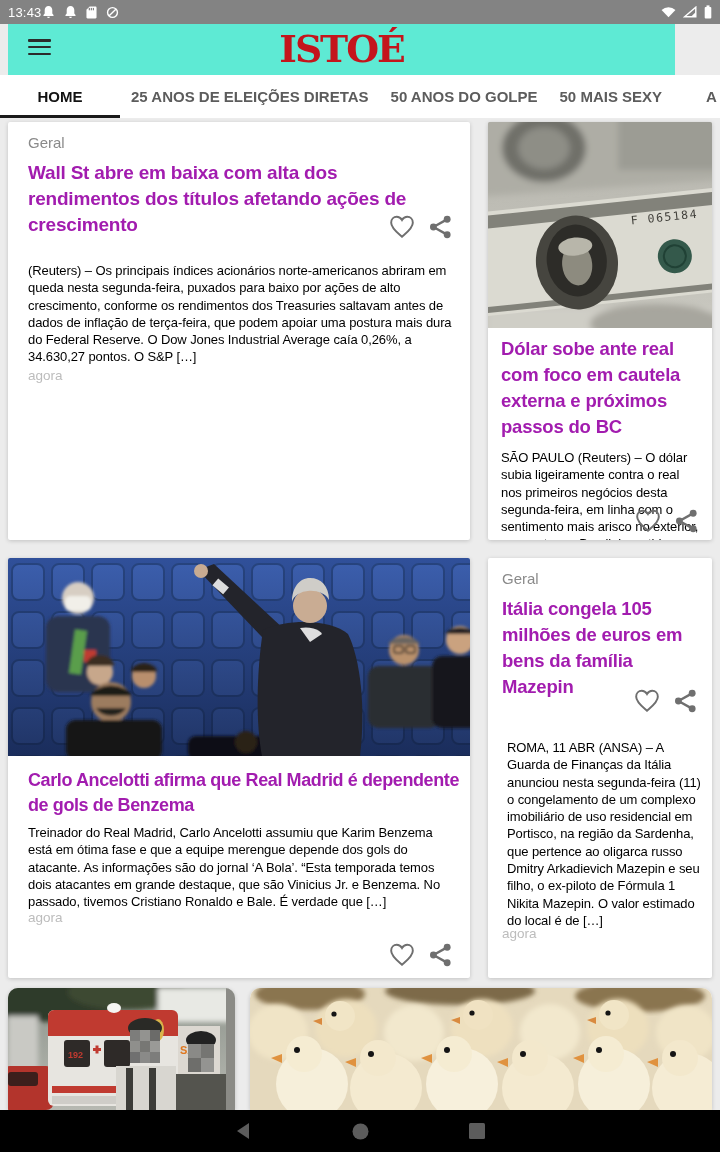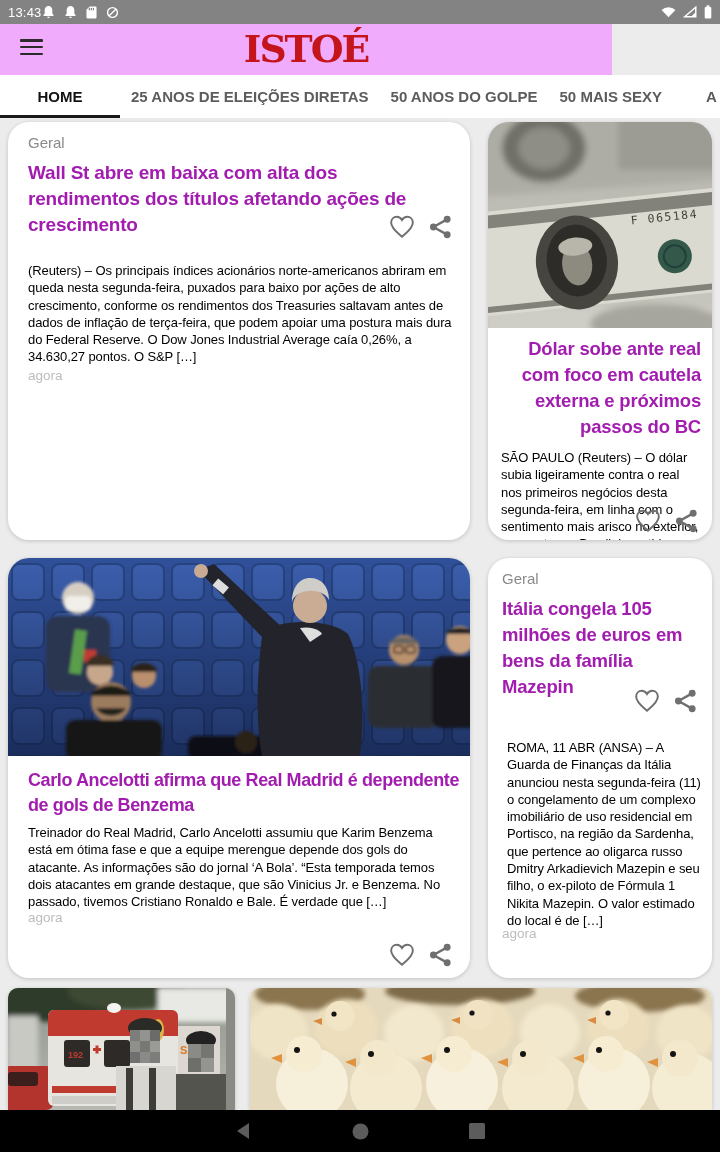--- a/index.html
+++ b/index.html
@@ -11,21 +11,21 @@
   
   .status-bar{
     position:absolute;top:0;left:0;width:720px;height:24px;background:#838383;
     display:flex;align-items:center;color:#fff;box-sizing:border-box;padding:0 8px;
   }
   .status-time{font-size:13px;margin-right:0;letter-spacing:.2px;}
   .sicon{display:flex;align-items:center;margin-right:9px;}
   .status-spacer{flex:1;}
   .sicon.right{margin-right:0;margin-left:7px;}
   
-  .header{position:absolute;top:24px;left:0;width:612px;height:51px;background:#f0abfc;}
+  .header{position:absolute;top:24px;left:8px;width:667px;height:51px;background:#5eead4;}
   .hamburger{position:absolute;left:20px;top:15px;width:23px;height:18px;cursor:pointer;}
   .hamburger span{display:block;width:23px;height:2.6px;background:#2b2b2b;border-radius:1px;margin-bottom:4.2px;}
   .logo{
     position:absolute;left:0;right:0;top:3px;text-align:center;
     font-family:"DejaVu Serif",serif;font-weight:bold;font-size:37px;
     color:#c4151c;letter-spacing:-2px;transform:scaleX(1.02);
   }
   
   .tabbar{
     position:absolute;top:75px;left:0;width:720px;height:43px;background:#fff;
@@ -33,38 +33,38 @@
   }
   .tab{
     display:flex;align-items:center;justify-content:center;
     padding:0 11px;font-size:15px;color:#5c5c5c;position:relative;cursor:pointer;
   }
   .tab.active{flex:0 0 120px;box-sizing:border-box;color:#121212;}
   .tab.active::after{content:"";position:absolute;left:0;right:0;bottom:0;height:3px;background:#1a1a1a;}
   .tab.last{margin-left:22px;}
   
   .card{
-    position:absolute;background:#fff;border-radius:21px;overflow:hidden;
+    position:absolute;background:#fff;border-radius:2px;overflow:hidden;
     box-shadow:0 1px 4px rgba(0,0,0,.18);
   }
   .category{position:absolute;font-size:15px;color:#8a8a8a;}
   .headline{position:absolute;font-weight:bold;color:#a21caf;}
   .excerpt{position:absolute;font-size:13px;line-height:17.3px;color:#000000;letter-spacing:-.1px;}
   .timestamp{position:absolute;font-size:13.5px;color:#bcbcbc;}
   .actions{position:absolute;display:flex;gap:12px;align-items:center;}
   .action-btn{width:26px;height:26px;display:flex;align-items:center;justify-content:center;cursor:pointer;background:none;border:none;padding:0;}
   .card-img{display:block;width:100%;}
   #card1{left:8px;top:122px;width:462px;height:418px;}
   #card1 .category{left:20px;top:12px;}
   #card1 .headline{left:20px;top:38px;width:424px;font-size:19px;line-height:26px;letter-spacing:-.2px;}
   #card1 .actions{right:17px;top:92px;}
   #card1 .excerpt{left:20px;top:140px;width:430px;}
   #card1 .timestamp{left:20px;top:246px;}
   #card2{left:488px;top:122px;width:224px;height:418px;}
-  #card2 .headline{left:13px;top:214px;width:200px;font-size:18.5px;line-height:26px;letter-spacing:-.2px;text-align:right;}
+  #card2 .headline{left:13px;top:214px;width:200px;font-size:18.5px;line-height:26px;letter-spacing:-.2px;}
   #card2 .excerpt{left:13px;top:327px;width:198px;}
   #card2 .actions{right:13px;bottom:6px;}
   #card3{left:8px;top:558px;width:462px;height:420px;}
   #card3 .headline{left:20px;top:210px;width:436px;font-size:18px;line-height:25px;letter-spacing:-.4px;}
   #card3 .excerpt{left:20px;top:266px;width:432px;}
   #card3 .timestamp{left:20px;top:352px;}
   #card3 .actions{right:17px;bottom:10px;}
   #card4{left:488px;top:558px;width:224px;height:420px;}
   #card4 .category{left:14px;top:12px;}
   #card4 .headline{left:14px;top:38px;width:186px;font-size:18.5px;line-height:26px;letter-spacing:-.2px;}

